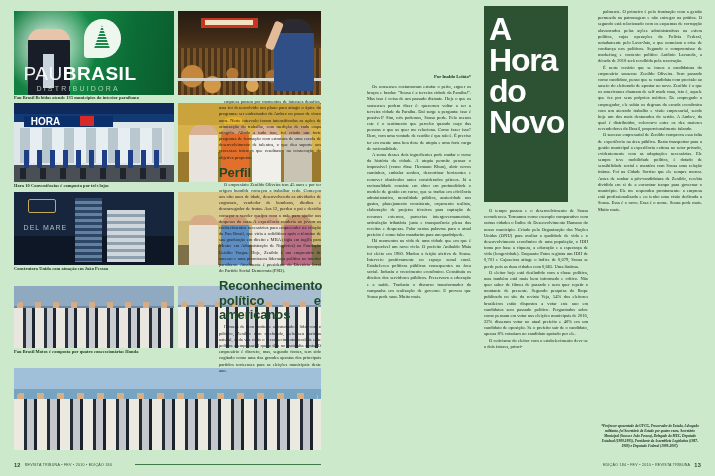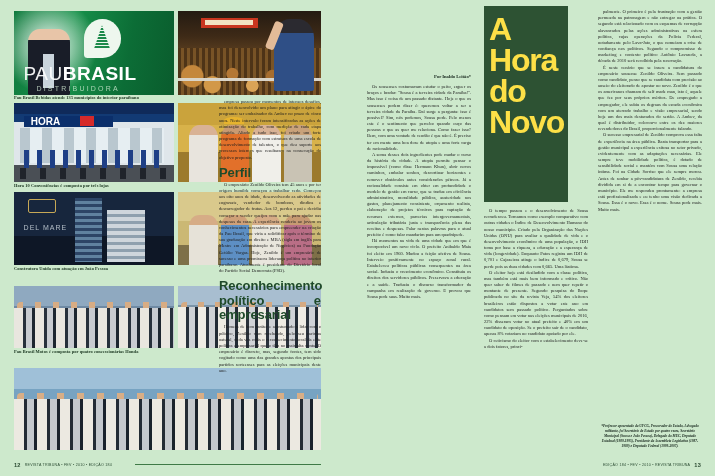--- a/index.html
+++ b/index.html
@@ -151,21 +151,21 @@
   .lcol h3{font-family:"Liberation Sans",sans-serif;font-weight:bold;
     font-size:13px;color:#1f4a2a;margin:5px 0 1.5px 0;line-height:1.12;
     letter-spacing:-.1px;}
 
   
   .right-page{position:absolute;left:358px;top:0;width:357px;height:476px;}
 
   .hero{position:absolute;left:126px;top:6px;width:84px;height:196px;
     background:#2d5233;}
   .hero .htext{position:absolute;left:5px;top:8px;right:4px;
-    font-family:"Liberation Sans",sans-serif;font-weight:bold;color:#fde047;
+    font-family:"Liberation Sans",sans-serif;font-weight:bold;color:#ffffff;
     font-size:32px;line-height:.97;letter-spacing:-1.2px;}
 
   .byline{position:absolute;left:9px;top:74px;width:104px;text-align:right;
     font-family:"Liberation Serif",serif;font-weight:bold;font-size:4.6px;color:#14241a;}
 
   .rcol{position:absolute;font-size:4.55px;line-height:1.36;color:#1d1d1d;
     text-align:justify;}
   .rcol p{margin:0;text-indent:5px;}
   .rc1{left:9px;top:84px;width:104px;}
   .rc2{left:126px;top:208px;width:104px;}
@@ -266,21 +266,21 @@
     <div class="photo p9">
       <div class="bg"></div>
         <div class="heads"></div>
         <div class="row"></div>
     </div>
 
     <div class="lcol">
       <p>empresa passou por momentos de intensos desafios, mas foi desenvolvido um plano para atingir o ápice do programa: ser embaixador da Ambev no prazo de cinco anos. Neste intervalo foram intensificadas as ações de otimização do trabalho, com medição de cada etapa atingida. Aliado a tudo isso, foi criado um forte programa de formação com estrutura de uma escola de desenvolvimento de talentos, o que deu suporte aos processos internos que resultaram na consecução do objetivo proposto.</p>
       <h3>Perfil</h3>
       <p>O empresário Zenildo Oliveira tem 45 anos e por ter origem humilde começou a trabalhar cedo. Começou aos oito anos de idade, desenvolvendo as atividades de engraxate, vendedor de bombons, dindins e descarregador de frutas. Aos 12, perdeu o pai e decidiu começar a vender queijos com a mãe para ajudar nas despesas da casa. A experiência renderia ao jovem os conhecimentos necessários para empreender na criação da Pau Brasil, que viria a solidificar após o término de sua graduação em direito e MBA (sigla em inglês para Mestre em Administração de Negócios) na Fundação Getúlio Vargas. Hoje, Zenildo é um empresário de sucesso e uma promissora liderança política no interior paraibano. Atualmente é presidente do Diretório local do Partido Social Democrata (PSD).</p>
-      <h3>Reconhecimento político e empresarial</h3>
+      <h3>Reconhecimento político e americanos</h3>
       <p>Homem de bom caráter e acostumado a lidar com o público, Zenildo vem recebendo, pelo seu carisma natural, cada vez mais o reconhecimento local da elite política e empresarial que o têm no mais alta conta. O empresário é discreto, mas, segundo fontes, tem sido cogitado como uma das grandes apostas dos principais partidos sorteenses para as eleições municipais deste ano.</p>
     </div>
 
     <div class="footer fl">
       <span class="pno">12</span>
       <span>REVISTA TRIBUNA • FEV • 2010 • EDIÇÃO 184</span>
     </div>
     <div class="frule frule-l"></div>
   </div>
 

